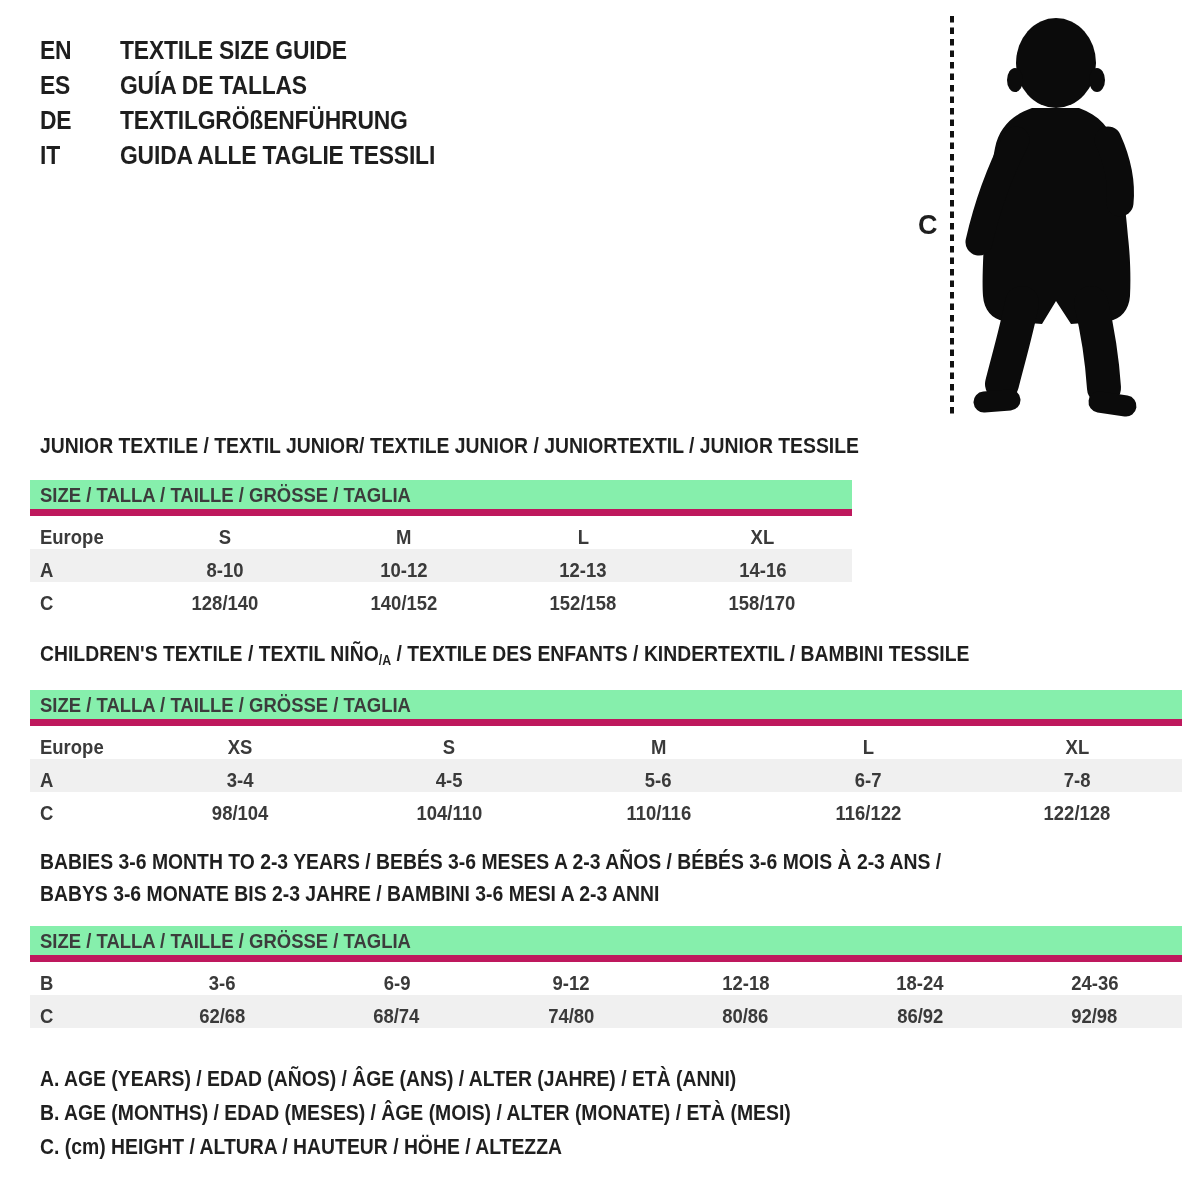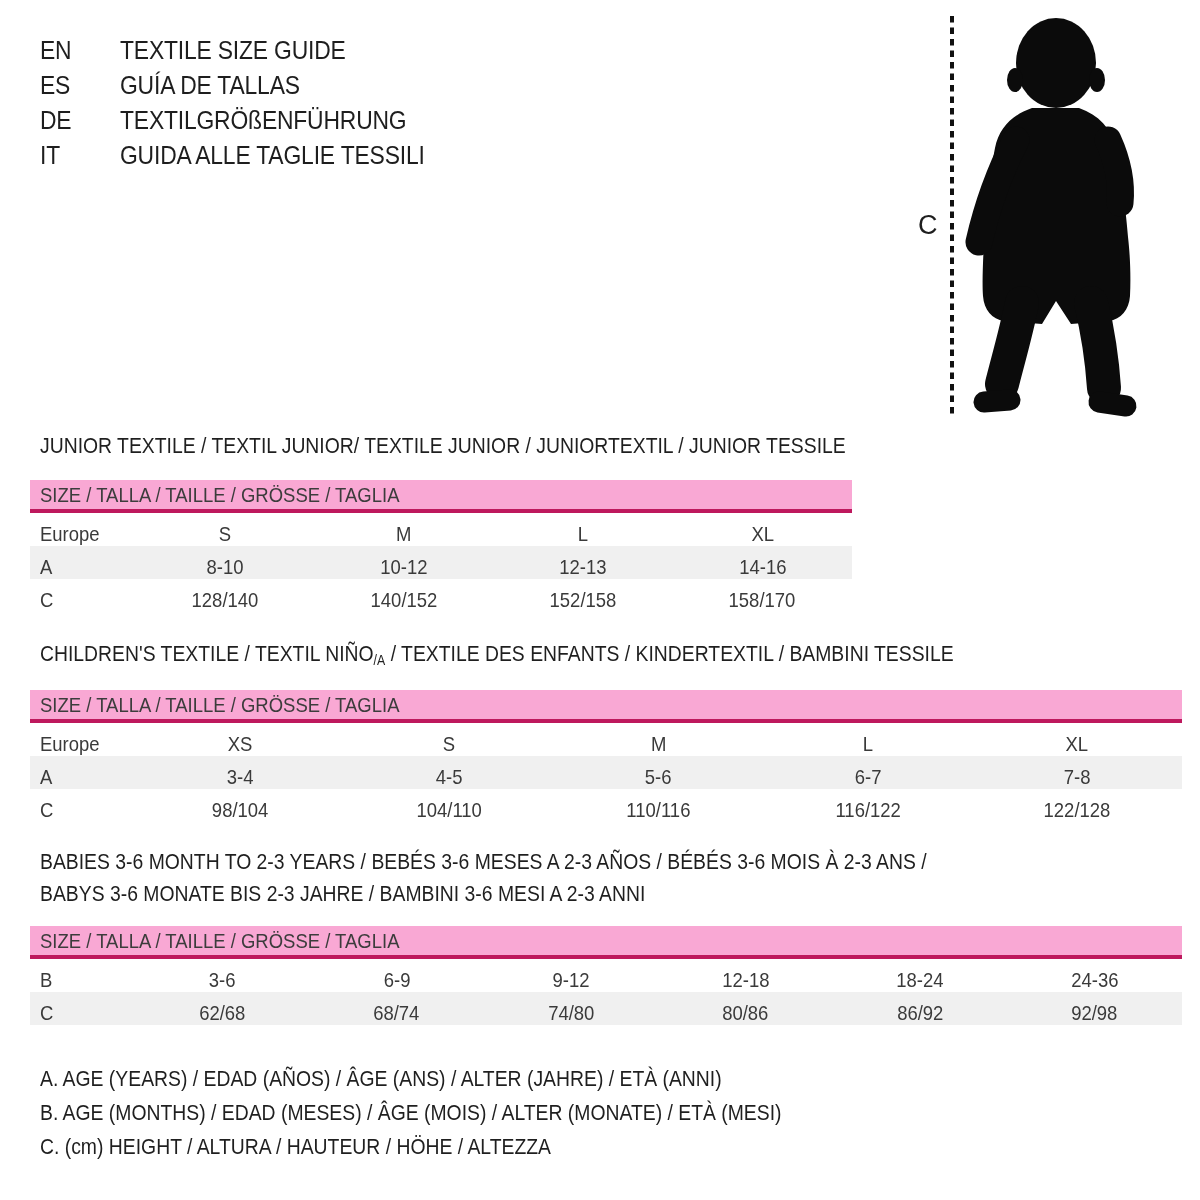--- a/index.html
+++ b/index.html
@@ -1,19 +1,19 @@
 <!DOCTYPE html>
 <html><head>
 <meta charset="utf-8">
 <style>
   html,body{margin:0;padding:0;background:#fff;}
   .canvas{
     position:relative;width:1200px;height:1200px;background:#ffffff;
     font-family:"Liberation Sans","DejaVu Sans",sans-serif;
-    color:#222;overflow:hidden;font-weight:normal;
+    color:#222;overflow:hidden;font-weight:bold;
   }
   .cxl{display:inline-block;transform:scaleX(0.88);transform-origin:0 50%;white-space:nowrap;}
   .cxc{display:inline-block;transform:scaleX(0.88);transform-origin:50% 50%;white-space:nowrap;}
 
   
   .lang-block{position:absolute;left:40px;top:33px;}
   .lrow{height:35px;display:flex;align-items:center;font-size:26px;letter-spacing:-0.2px;color:#1e1e1e;}
   .lcode{width:80px;}
 
   
@@ -25,21 +25,21 @@
   .h1{left:40px;top:433px;}
   .h2{left:40px;top:641px;}
   .h3{left:40px;top:846px;line-height:32px;transform-origin:0 0;}
   .sub{font-size:14px;position:relative;top:4px;}
 
   
   .tbl{position:absolute;font-size:21px;color:#3a3a3a;}
   .t1{left:30px;top:480px;width:822px;}
   .t2{left:30px;top:690px;width:1152px;}
   .t3{left:30px;top:926px;width:1152px;}
-  .bar{height:29px;background:#f9a8d4;border-bottom:4px solid #be185d;display:flex;align-items:center;padding-left:10px;color:#3c3c3c;}
+  .bar{height:29px;background:#86efac;border-bottom:7px solid #be185d;display:flex;align-items:center;padding-left:10px;color:#3c3c3c;}
   .trow{height:33px;display:flex;align-items:flex-end;}
   .trow.alt{background:#f0f0f0;}
   .rlab{width:95px;padding-left:10px;}
   .cell{flex:1;text-align:center;}
 
   
   .legend{position:absolute;left:40px;top:1062px;font-size:22px;color:#1f1f1f;line-height:34px;transform:scaleX(0.88);transform-origin:0 0;}
   .legend div{white-space:nowrap;}
 </style>
 </head>

